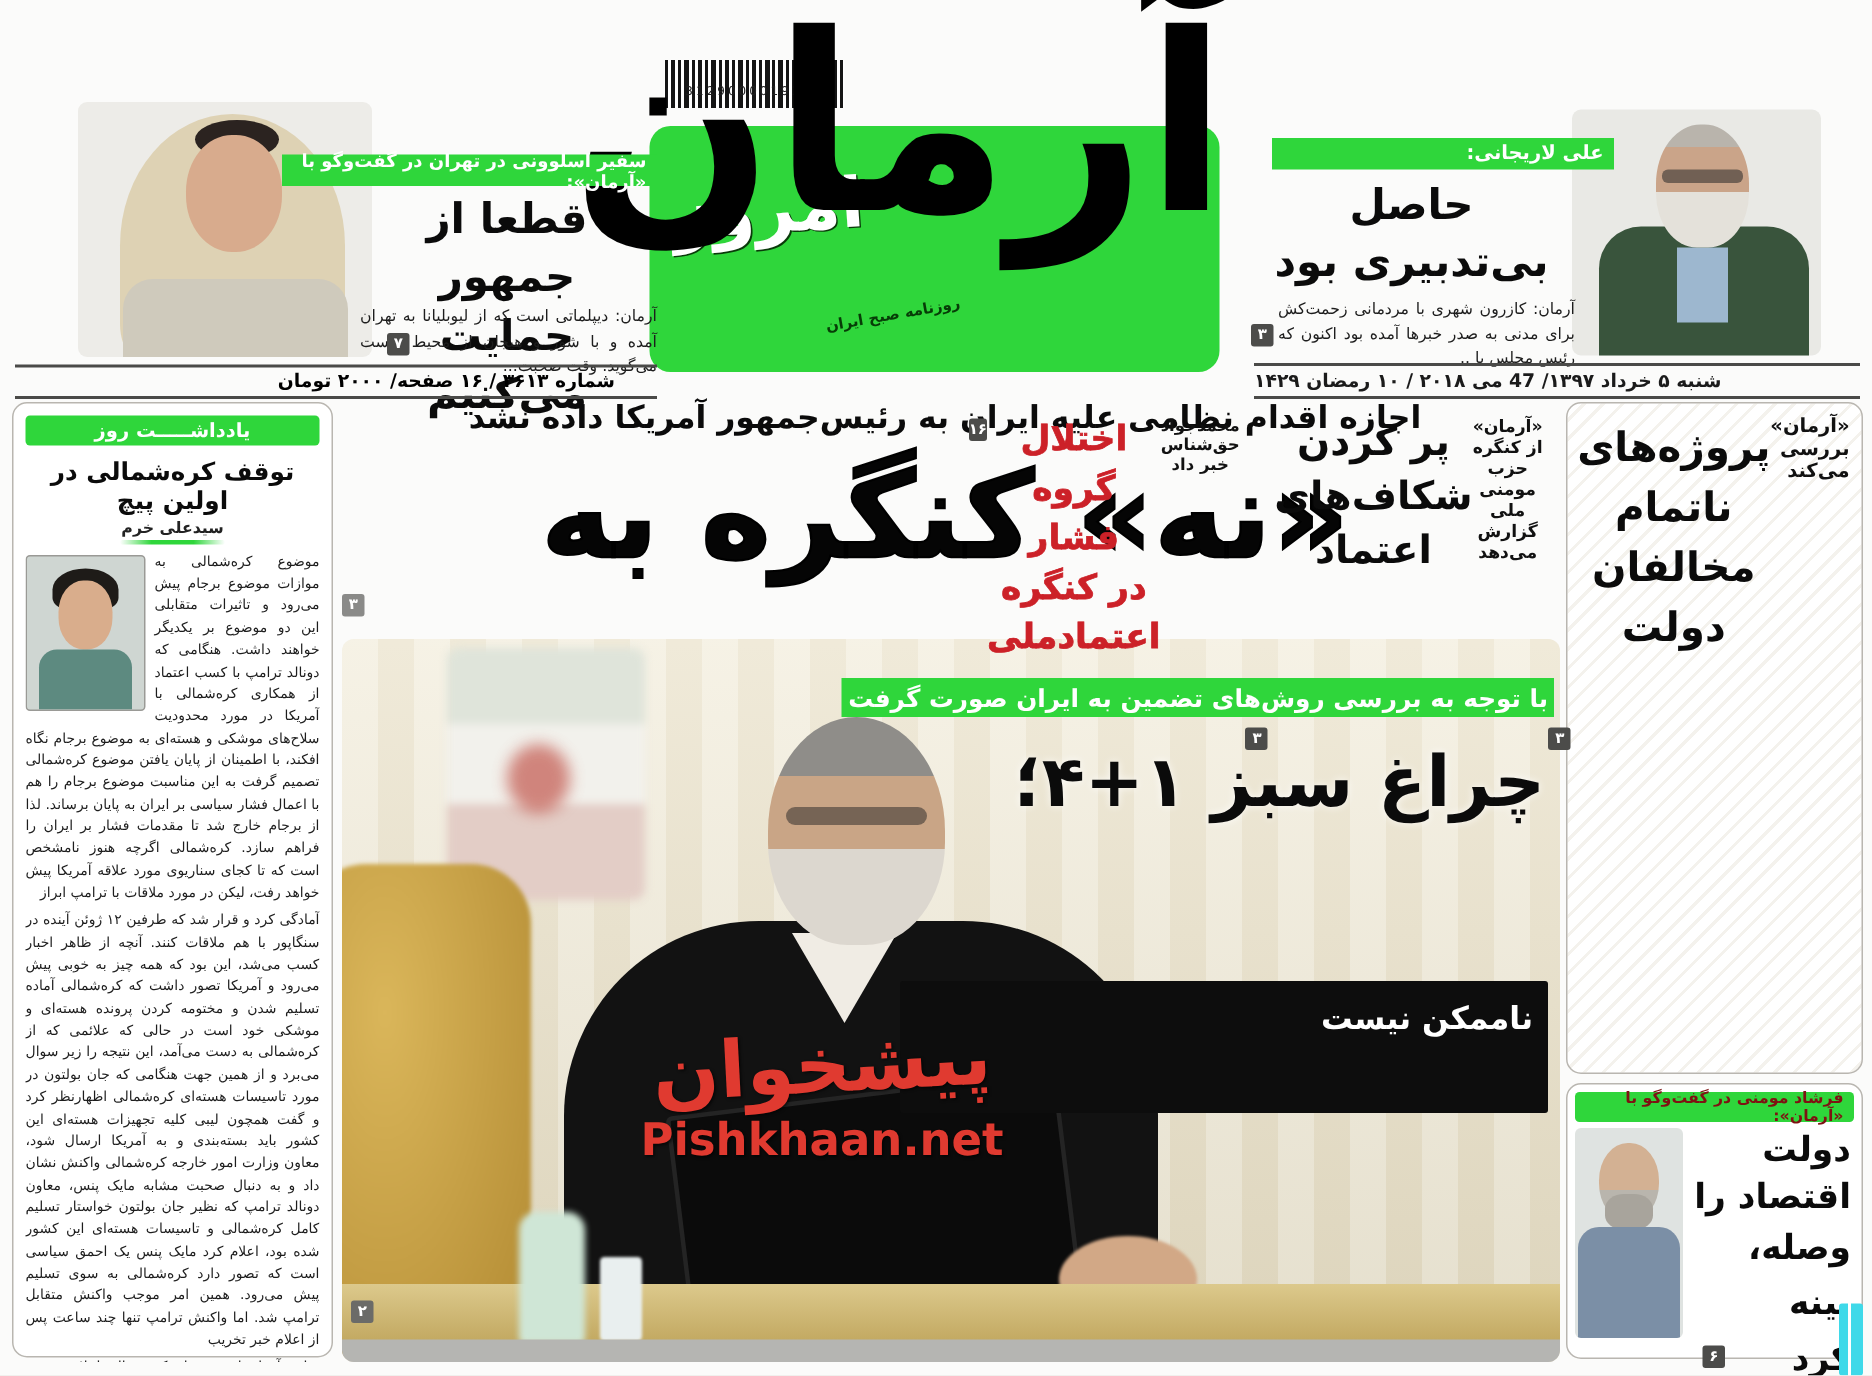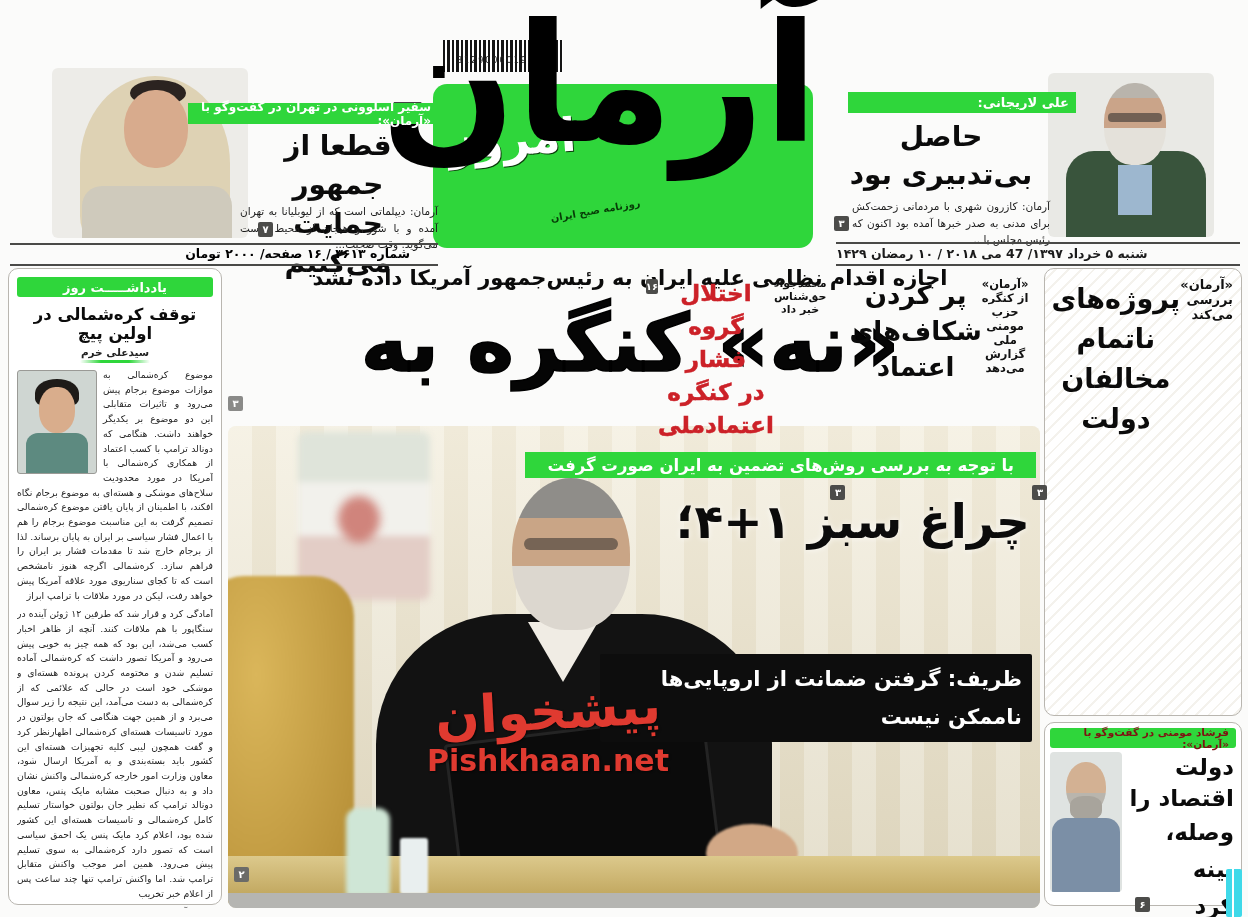--- a/index.html
+++ b/index.html
@@ -105,28 +105,27 @@
     <div class="abs" style="left:300px;top:196px;width:70px;height:60px;background:#f0ece4;clip-path:polygon(50% 0,100% 0,50% 100%,0 0);"></div>
     <div class="abs" style="left:284px;top:52px;width:118px;height:152px;background:linear-gradient(180deg,#8f8d89 0 26%,#c9a586 26% 58%,#dcd7cf 58%);border-radius:50% 50% 45% 45%;"></div>
     <div class="abs" style="left:296px;top:112px;width:94px;height:12px;background:rgba(35,35,35,.5);border-radius:6px;"></div>
     <div class="abs" style="left:226px;top:302px;width:256px;height:180px;background:#0b0b0b;border:3px solid #242424;transform:rotate(-7deg);border-radius:4px;"></div>
     <div class="abs" style="left:478px;top:398px;width:92px;height:58px;background:#d2a886;border-radius:50%;filter:blur(1px);"></div>
     <div class="abs" style="left:0;top:430px;width:100%;height:40px;background:linear-gradient(180deg,#dcc98c,#c1a75f);"></div>
     <div class="abs" style="left:118px;top:382px;width:44px;height:88px;background:#cfe6d6;border-radius:12px 12px 4px 4px;filter:blur(2px);"></div>
     <div class="abs" style="left:172px;top:412px;width:28px;height:56px;background:#e9efef;border-radius:3px;filter:blur(1px);"></div>
     <div class="abs" style="left:0;top:467px;width:100%;height:15px;background:#b5b5b2;"></div>
 
-    <div class="abs green band" style="right:4px;top:26px;height:26px;font-size:16.5px;padding:0 22px;">
+    <div class="abs green band" style="right:4px;top:26px;height:26px;font-size:16.5px;padding:0 4px;">
       <span>با توجه به بررسی روش‌های تضمین به ایران صورت گرفت</span>
     </div>
     <div class="abs" style="right:10px;top:58px;text-align:right;margin-left:48px;">
       <div class="hl" style="font-size:47px;line-height:76px;text-shadow:0 0 6px rgba(255,255,255,.8);">چراغ سبز ۱+۴؛</div>
     </div>
     <div class="abs" style="right:8px;top:228px;width:432px;height:88px;background:#0d0d0d;color:#fff;font-weight:bold;font-size:21px;text-align:right;padding:6px 10px;box-sizing:border-box;border-radius:2px;">
-      <div style="line-height:38px;">ظریف: گرفتن ضمانت از اروپایی‌ها</div>
       <div style="line-height:38px;">ناممکن نیست</div>
     </div>
     <div class="abs" style="left:185px;top:255px;width:270px;text-align:center;direction:ltr;">
       <div style="font-size:52px;font-weight:bold;color:#e03a30;text-shadow:1px 1px 2px rgba(0,0,0,.6);transform:rotate(-3deg);">پیشخوان</div>
       <div style="font-size:30px;font-weight:bold;color:#e03a30;text-shadow:1px 1px 2px rgba(0,0,0,.6);margin-top:2px;">Pishkhaan.net</div>
     </div>
     <div class="abs badge" style="left:6px;bottom:26px;background:#6b6b68;">۲</div>
   </div>
 
   <div class="abs box stripes" style="left:1044px;top:268px;width:198px;height:448px;padding:8px 8px;display:flex;flex-direction:row;">

